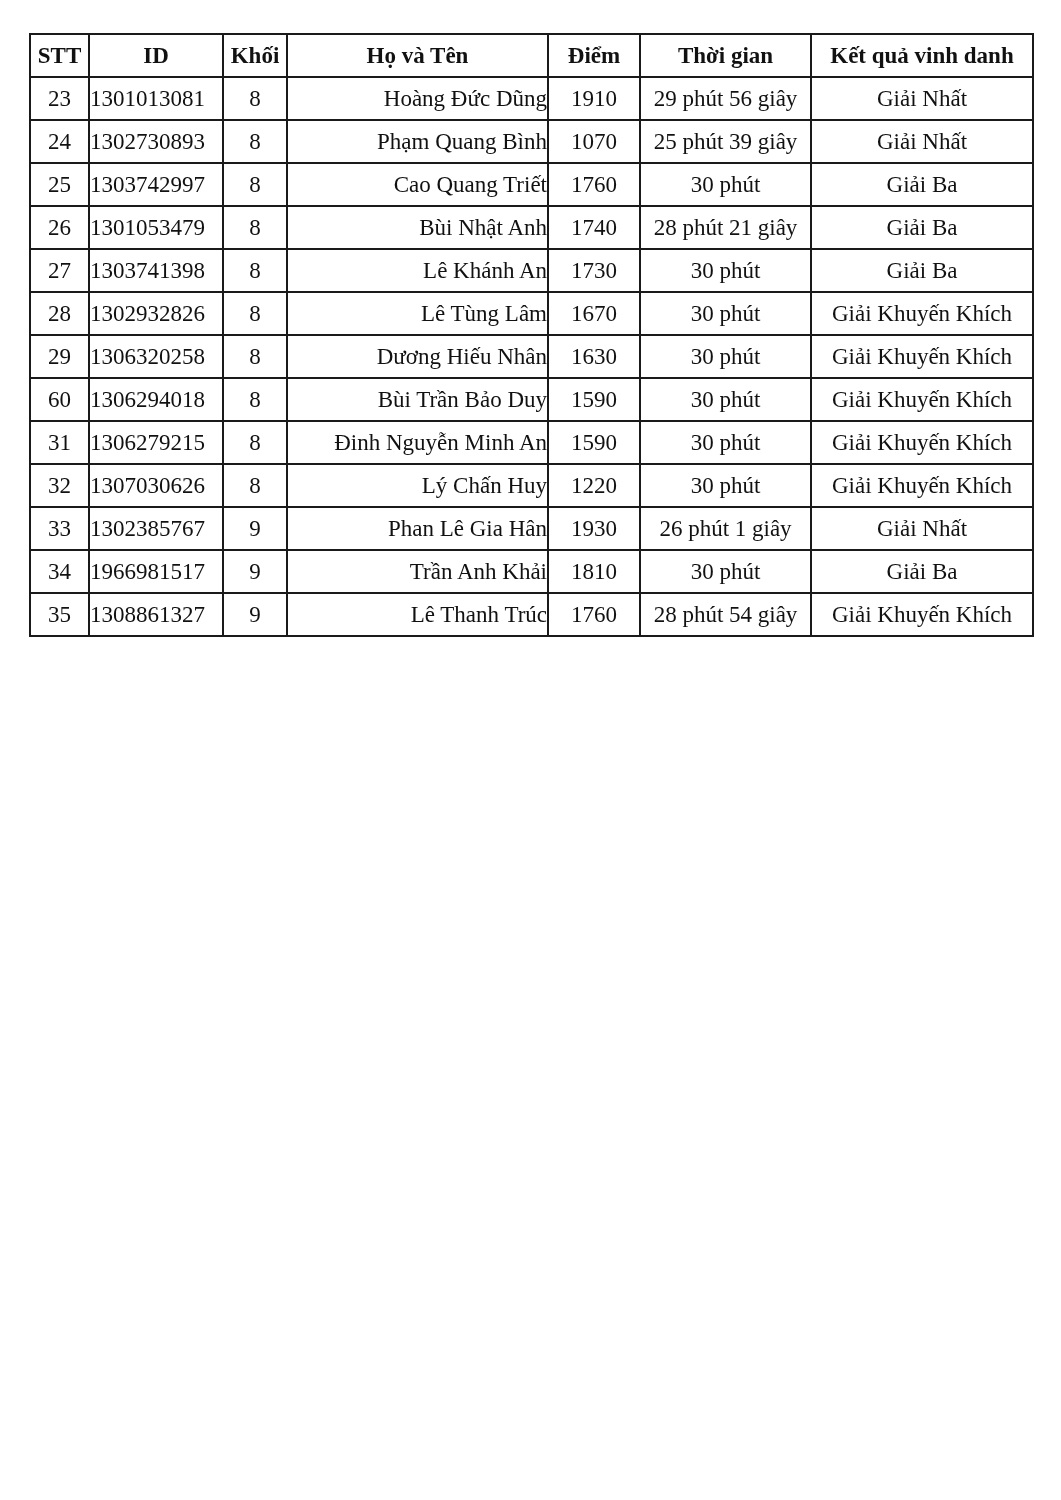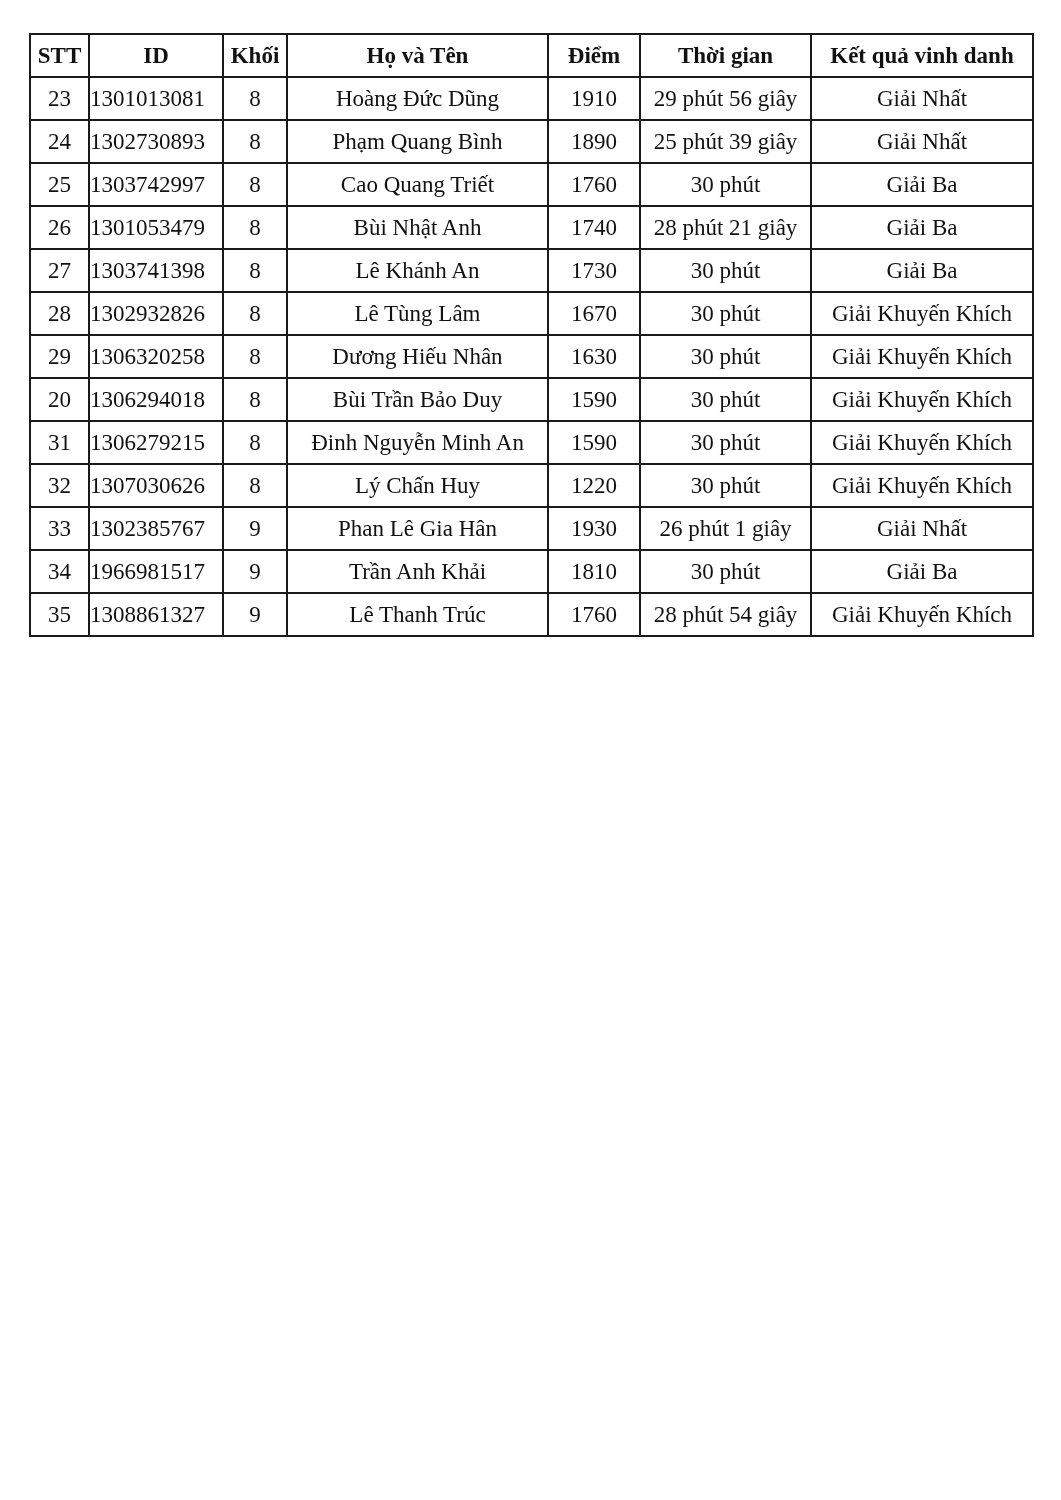--- a/index.html
+++ b/index.html
@@ -31,21 +31,21 @@
       line-height: 41px;
       white-space: nowrap;
       overflow: hidden;
     }
     table.results th {
       font-weight: bold;
       text-align: center;
     }
     table.results td { font-weight: normal; }
     td.c { text-align: center; }
-    td.l { text-align: center; padding-left: 3px; }
+    td.l { text-align: right; padding-left: 3px; }
     td.id { text-align: left; padding-left: 4px; margin-left: 6px; }
   </style>
 </head>
 <body>
 
 <table class="results">
   <colgroup>
     <col style="width:59px">
     <col style="width:134px">
     <col style="width:64px">
@@ -73,21 +73,21 @@
         <td class="l">Hoàng Đức Dũng</td>
         <td class="c">1910</td>
         <td class="c">29 phút 56 giây</td>
         <td class="c">Giải Nhất</td>
       </tr>
       <tr>
         <td class="c">24</td>
         <td class="id">1302730893</td>
         <td class="c">8</td>
         <td class="l">Phạm Quang Bình</td>
-        <td class="c">1890</td>
+        <td class="c">1070</td>
         <td class="c">25 phút 39 giây</td>
         <td class="c">Giải Nhất</td>
       </tr>
       <tr>
         <td class="c">25</td>
         <td class="id">1303742997</td>
         <td class="c">8</td>
         <td class="l">Cao Quang Triết</td>
         <td class="c">1760</td>
         <td class="c">30 phút</td>
@@ -123,21 +123,21 @@
       <tr>
         <td class="c">29</td>
         <td class="id">1306320258</td>
         <td class="c">8</td>
         <td class="l">Dương Hiếu Nhân</td>
         <td class="c">1630</td>
         <td class="c">30 phút</td>
         <td class="c">Giải Khuyến Khích</td>
       </tr>
       <tr>
-        <td class="c">20</td>
+        <td class="c">60</td>
         <td class="id">1306294018</td>
         <td class="c">8</td>
         <td class="l">Bùi Trần Bảo Duy</td>
         <td class="c">1590</td>
         <td class="c">30 phút</td>
         <td class="c">Giải Khuyến Khích</td>
       </tr>
       <tr>
         <td class="c">31</td>
         <td class="id">1306279215</td>

